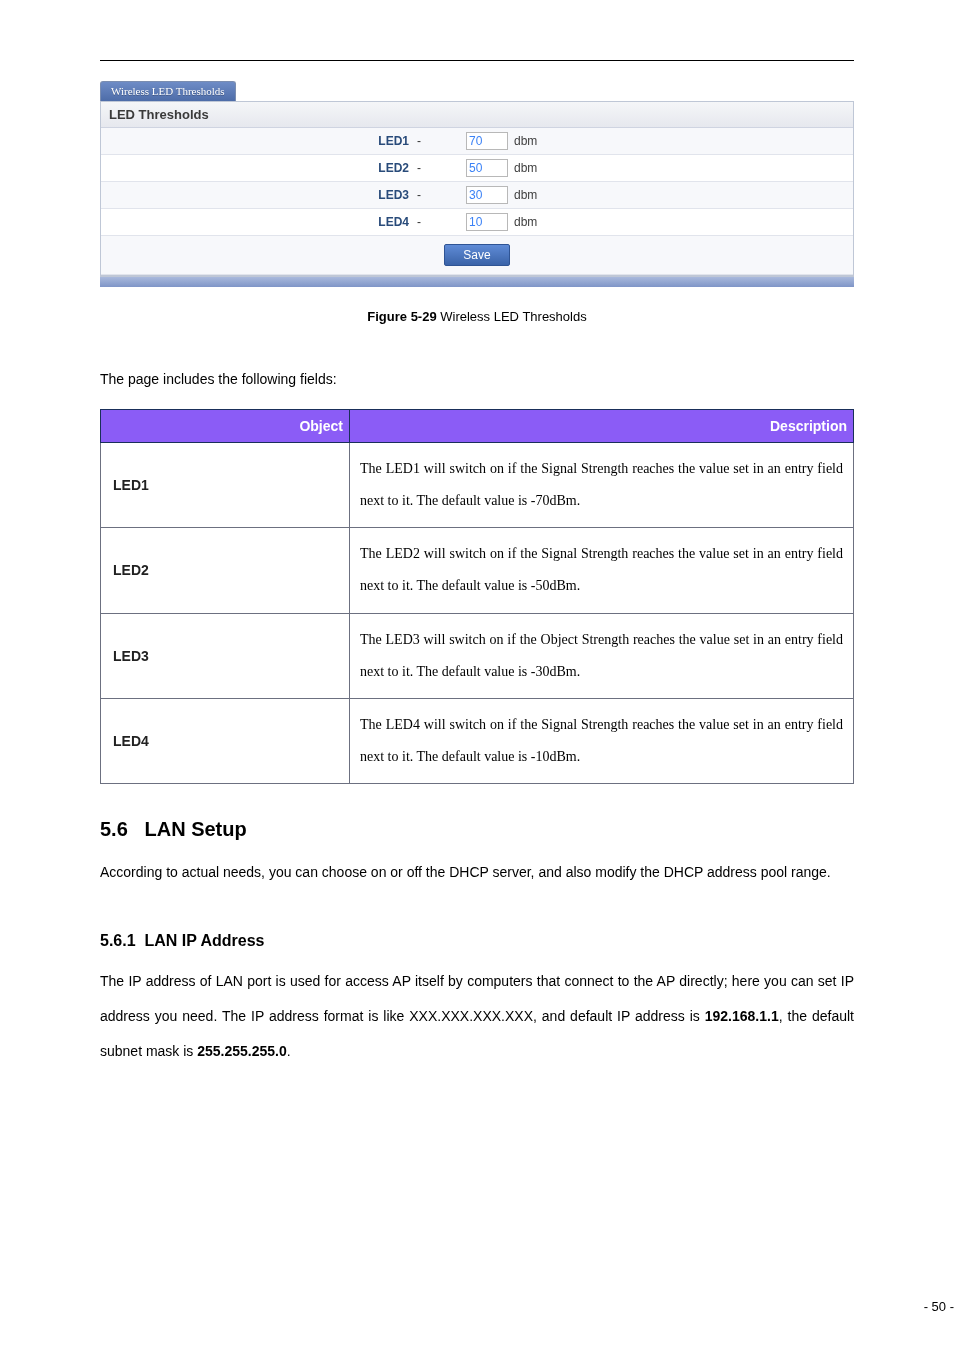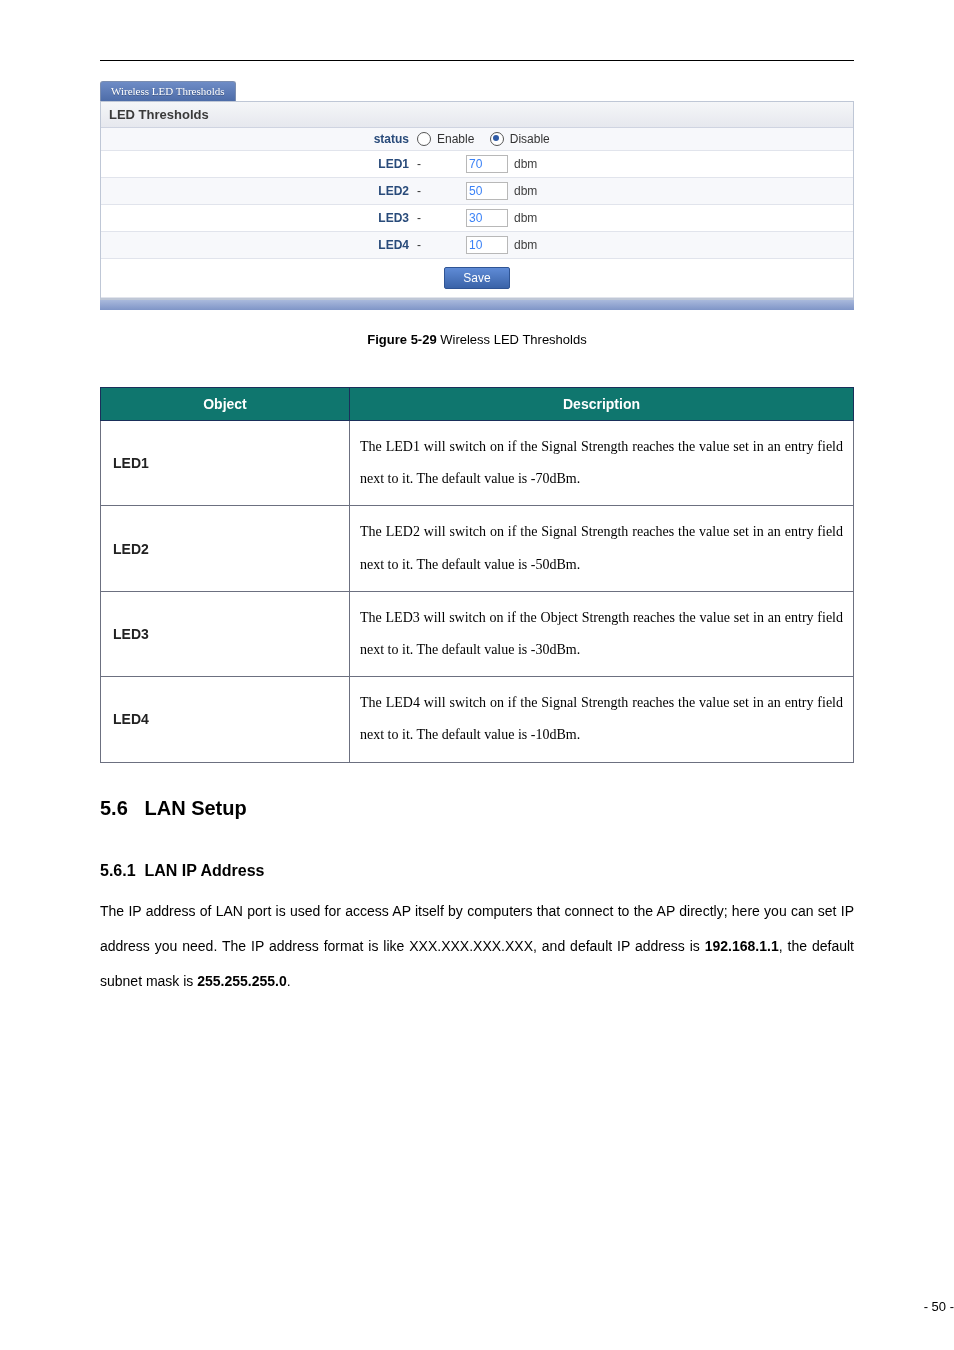--- a/index.html
+++ b/index.html
@@ -104,24 +104,24 @@
   }
 
   
   .obj-table {
     width: 100%;
     border-collapse: collapse;
     font: 14px Arial, sans-serif;
     margin-bottom: 34px;
   }
   .obj-table th {
-    background: #0f766e;
+    background: #8b5cf6;
     color: #fff;
     font-weight: bold;
-    text-align: center;
+    text-align: right;
     border: 1px solid #1a2f5a;
     padding: 8px 6px;
   }
   .obj-table th:first-child { width: 236px; }
   .obj-table td {
     border: 1px solid #6c7080;
     padding: 10px 10px;
     vertical-align: middle;
     background: #fff;
   }
@@ -182,30 +182,20 @@
 <body>
 
 <div class="page">
   <div class="top-rule"></div>
 
   <div class="panel-wrap">
     <div class="panel-tab">Wireless LED Thresholds</div>
     <div class="panel-body">
       <div class="panel-sub">LED Thresholds</div>
 
-      <div class="row">
-        <div class="row-label">status</div>
-        <div class="row-ctl">
-          <span class="radio"></span>
-          <span>Enable</span>
-          &nbsp;
-          <span class="radio checked"></span>
-          <span>Disable</span>
-        </div>
-      </div>
 
       <div class="row">
         <div class="row-label">LED1</div>
         <div class="row-ctl">
           <span>-</span>
           <input type="text" disabled="" value="70" style="">
           <span class="unit">dbm</span>
         </div>
       </div>
 
@@ -240,20 +230,21 @@
         <button class="save-btn">Save</button>
       </div>
     </div>
     <div class="panel-footer-bar"></div>
   </div>
 
   <div class="fig-caption">
     <b>Figure 5-29</b><span> Wireless LED Thresholds</span>
   </div>
 
+  <p class="intro-line">The page includes the following fields:</p>
 
   <table class="obj-table">
     <thead>
       <tr>
         <th>Object</th>
         <th>Description</th>
       </tr>
     </thead>
     <tbody>
       <tr>
@@ -271,20 +262,21 @@
       <tr>
         <td class="obj-label">LED4</td>
         <td class="obj-desc">The LED4 will switch on if the Signal Strength reaches the value set in an entry field next to it. The default value is -10dBm.</td>
       </tr>
     </tbody>
   </table>
 
   <h2 class="sect">
     <span>5.6</span>&nbsp;&nbsp;&nbsp;<span>LAN Setup</span>
   </h2>
+  <p class="body-text">According to actual needs, you can choose on or off the DHCP server, and also modify the DHCP address pool range.</p>
 
   <h3 class="subsect">
     <span>5.6.1</span>&nbsp;&nbsp;<span>LAN IP Address</span>
   </h3>
   <p class="body-text">
     <span>The IP address of LAN port is used for access AP itself by computers that connect to the AP directly; here you can set IP address you need. The IP address format is like XXX.XXX.XXX.XXX, and default IP address is </span><b>192.168.1.1</b><span>, the default subnet mask is </span><b>255.255.255.0</b><span>.</span>
   </p>
 
   <div class="page-num">- 50 -</div>
 </div>

